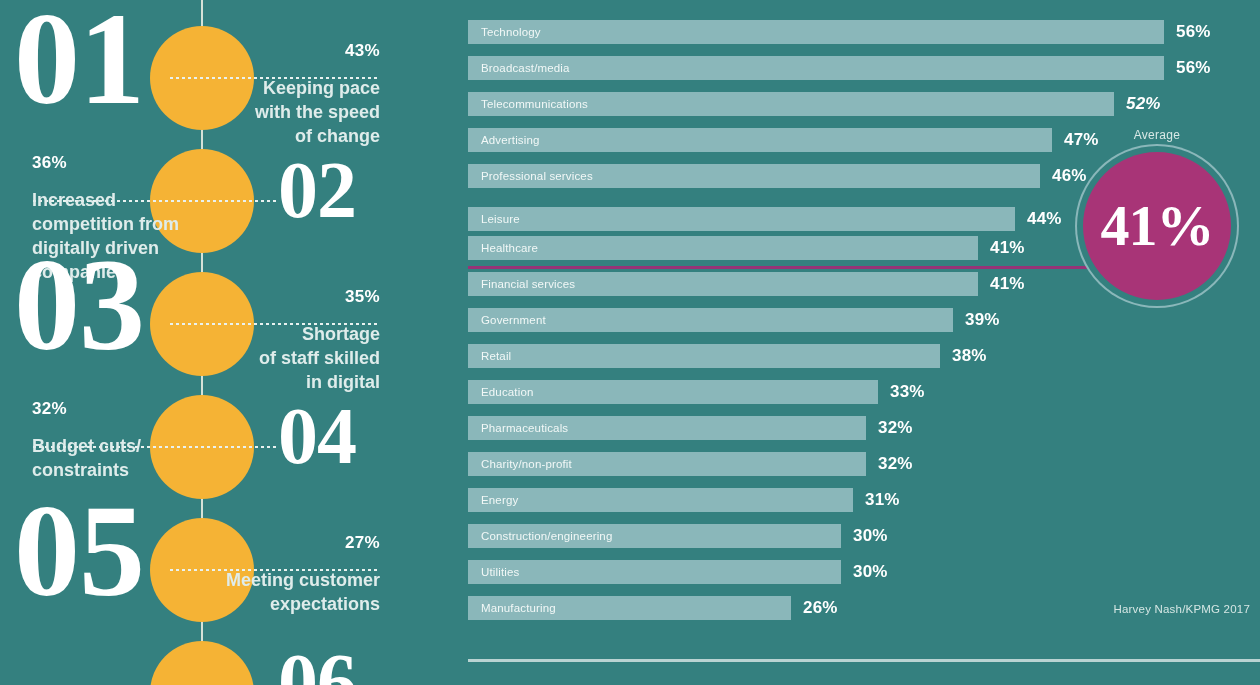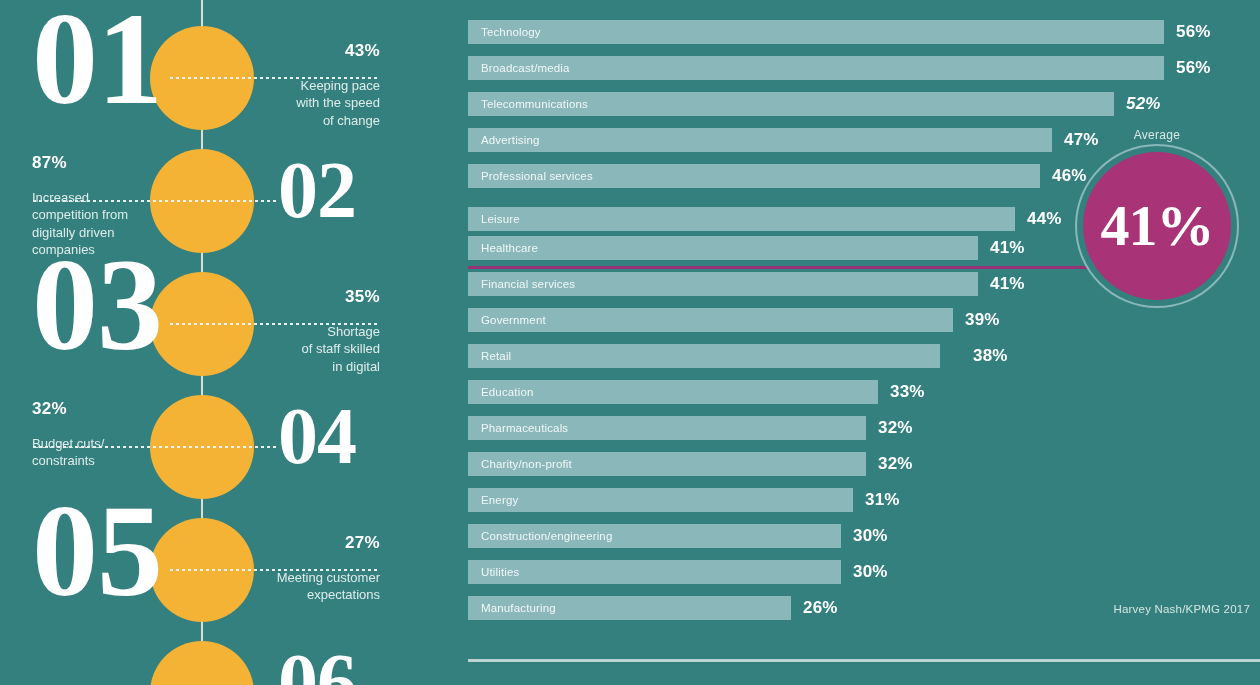--- a/index.html
+++ b/index.html
@@ -71,21 +71,21 @@
 
   .rank-num {
     position: absolute;
     font-family: "Liberation Serif", "DejaVu Serif", serif;
     font-weight: 700;
     color: #ffffff;
     line-height: .78;
     letter-spacing: -1px;
   }
   .rank-row.side-right .rank-num {
-    left: 32px;
+    left: 14px;
     font-size: 132px;
     top: -70px;
     text-align: center;
   }
   .rank-row.side-left .rank-num {
     left: 278px;
     font-size: 80px;
     top: -42px;
   }
 
@@ -112,24 +112,24 @@
     color: #ffffff;
     font-size: 17px;
     font-weight: 700;
     letter-spacing: .3px;
     margin-bottom: 14px;
   }
 
   .rank-desc {
     display: block;
     color: #dfeceb;
-    font-size: 13px;
+    font-size: 18px;
     line-height: 1.33;
     margin-top: 16px;
-    font-weight: 400;
+    font-weight: 700;
     white-space: pre-line;
   }
 
   
   #right-panel {
     position: absolute;
     left: 440px; top: 0;
     width: 820px;
     height: 685px;
   }
@@ -260,21 +260,21 @@
             <span class="rank-desc">Keeping pace
 with the speed
 of change</span>
           </div>
         </div>
         <div class="rank-row side-left" style="top: 201px;">
           <div class="rank-circle"></div>
           <div class="rank-dots"></div>
           <div class="rank-num">02</div>
           <div class="rank-text">
-            <span class="rank-pct">87%</span>
+            <span class="rank-pct">36%</span>
             <span class="rank-desc">Increased
 competition from
 digitally driven
 companies</span>
           </div>
         </div>
         <div class="rank-row side-right" style="top: 324px;">
           <div class="rank-circle"></div>
           <div class="rank-dots"></div>
           <div class="rank-num">03</div>
@@ -356,21 +356,21 @@
           <div class="bar-value" style="left: 522px;">41%</div>
         </div>
         <div class="bar-row" style="top: 308px; width: 575px;">
           <div class="bar" style="width: 485px;"></div>
           <div class="bar-label">Government</div>
           <div class="bar-value" style="left: 497px;">39%</div>
         </div>
         <div class="bar-row" style="top: 344px; width: 562px;">
           <div class="bar" style="width: 472px;"></div>
           <div class="bar-label">Retail</div>
-          <div class="bar-value" style="left: 484px; margin-left: 21px;">38%</div>
+          <div class="bar-value" style="left: 484px;">38%</div>
         </div>
         <div class="bar-row" style="top: 380px; width: 500px;">
           <div class="bar" style="width: 410px;"></div>
           <div class="bar-label">Education</div>
           <div class="bar-value" style="left: 422px;">33%</div>
         </div>
         <div class="bar-row" style="top: 416px; width: 488px;">
           <div class="bar" style="width: 398px;"></div>
           <div class="bar-label">Pharmaceuticals</div>
           <div class="bar-value" style="left: 410px;">32%</div>

